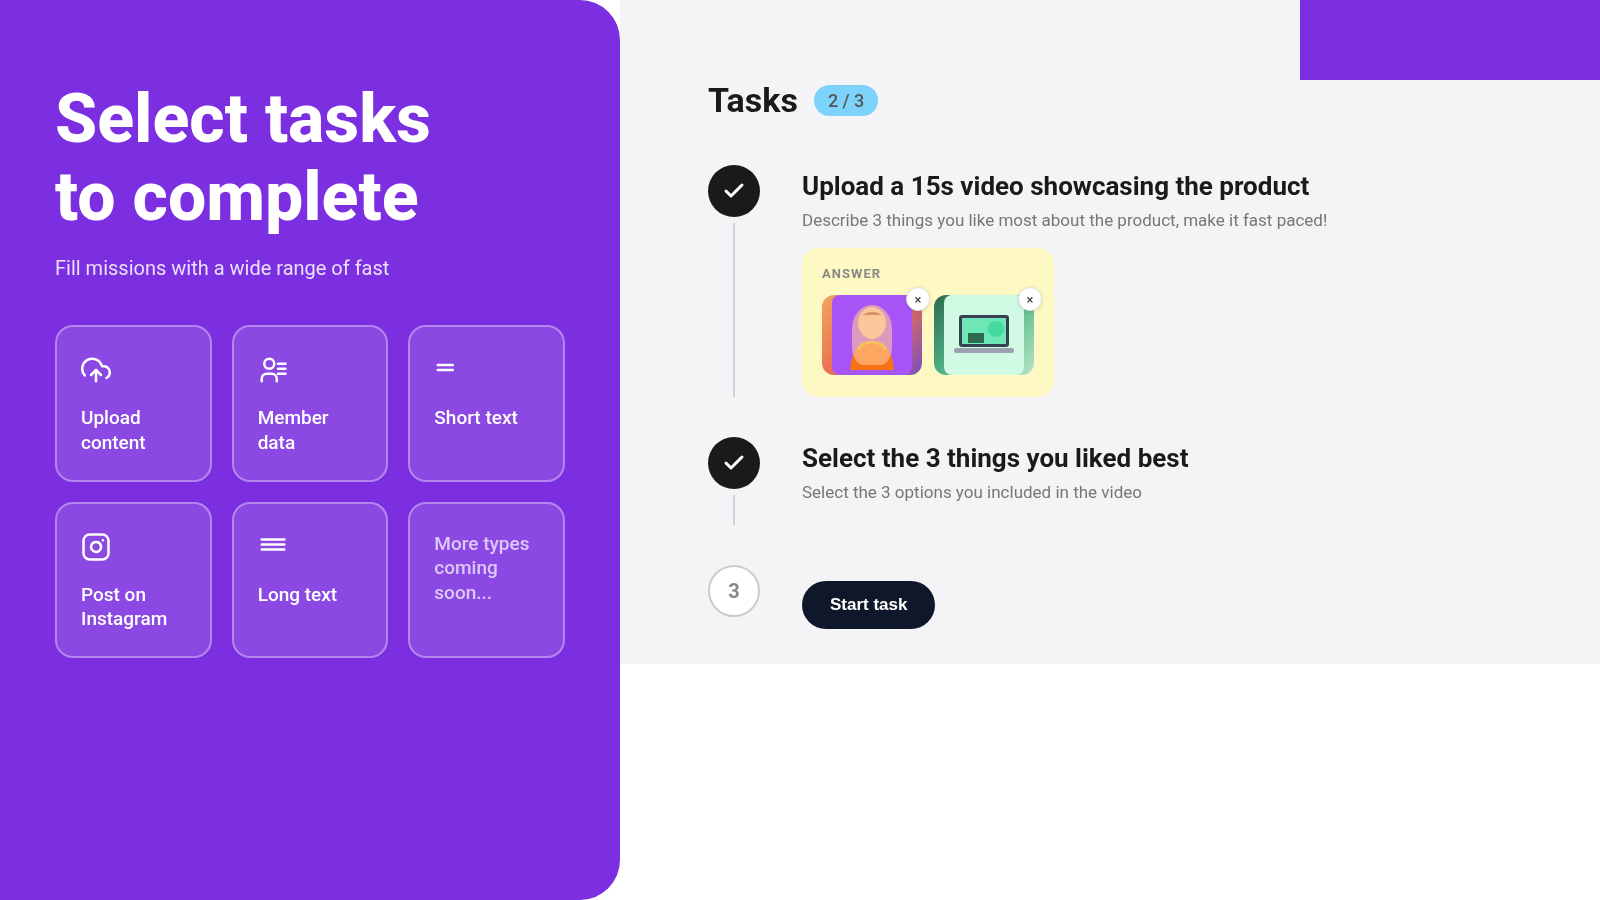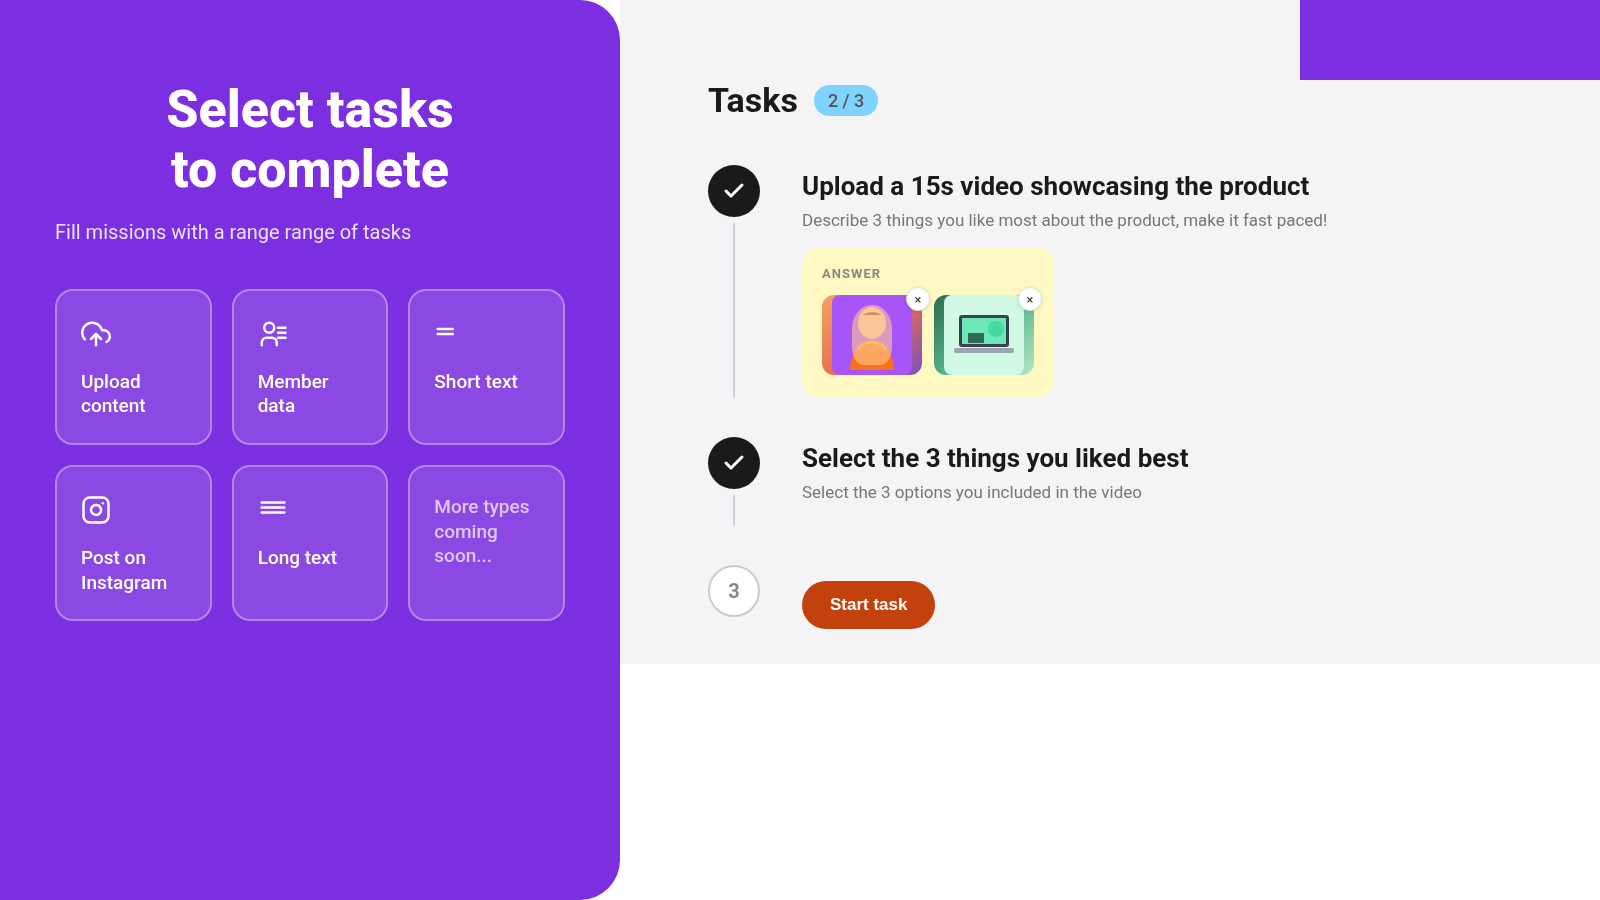--- a/index.html
+++ b/index.html
@@ -18,25 +18,24 @@
       background: #7B2FE0;
       padding: 80px 55px 60px 55px;
       flex-shrink: 0;
       border-radius: 0 40px 40px 0;
       position: relative;
       z-index: 2;
     }
 
     .left-panel h1 {
       color: #fff;
-      font-size: 52px;
+      font-size: 68px;
       font-weight: 800;
       line-height: 1.15;
       margin-bottom: 20px;
-      text-align: center;
     }
 
     .left-panel .subtitle {
       color: rgba(255,255,255,0.85);
       font-size: 20px;
       font-weight: 400;
       margin-bottom: 45px;
     }
 
     .task-grid {
@@ -261,21 +260,21 @@
     .img-a::after {
       content: '';
       width: 40px;
       height: 60px;
       background: rgba(255,200,150,0.6);
       border-radius: 50% 50% 30% 30% / 40% 40% 30% 30%;
       position: absolute;
     }
 
     .start-task-btn {
-      background: #c2410c;
+      background: #0f172a;
       color: #fff;
       border: none;
       border-radius: 30px;
       padding: 14px 28px;
       font-size: 17px;
       font-weight: 600;
       cursor: pointer;
       margin-top: 10px;
     }
 
@@ -301,21 +300,21 @@
       background: #7B2FE0;
       z-index: 0;
     }
   </style>
 </head>
 <body>
 
 <div class="left-panel">
   <h1 style="white-space: pre-line;">Select tasks
 to complete</h1>
-  <p class="subtitle">Fill missions with a range range of tasks</p>
+  <p class="subtitle">Fill missions with a wide range of fast</p>
 
   <div class="task-grid">
 
     <div class="task-card">
       <span class="icon">
         <svg viewBox="0 0 24 24">
             <polyline points="16 16 12 12 8 16"></polyline>
             <line x1="12" y1="12" x2="12" y2="21"></line>
             <path d="M20.39 18.39A5 5 0 0 0 18 9h-1.26A8 8 0 1 0 3 16.3"></path>
           </svg>

